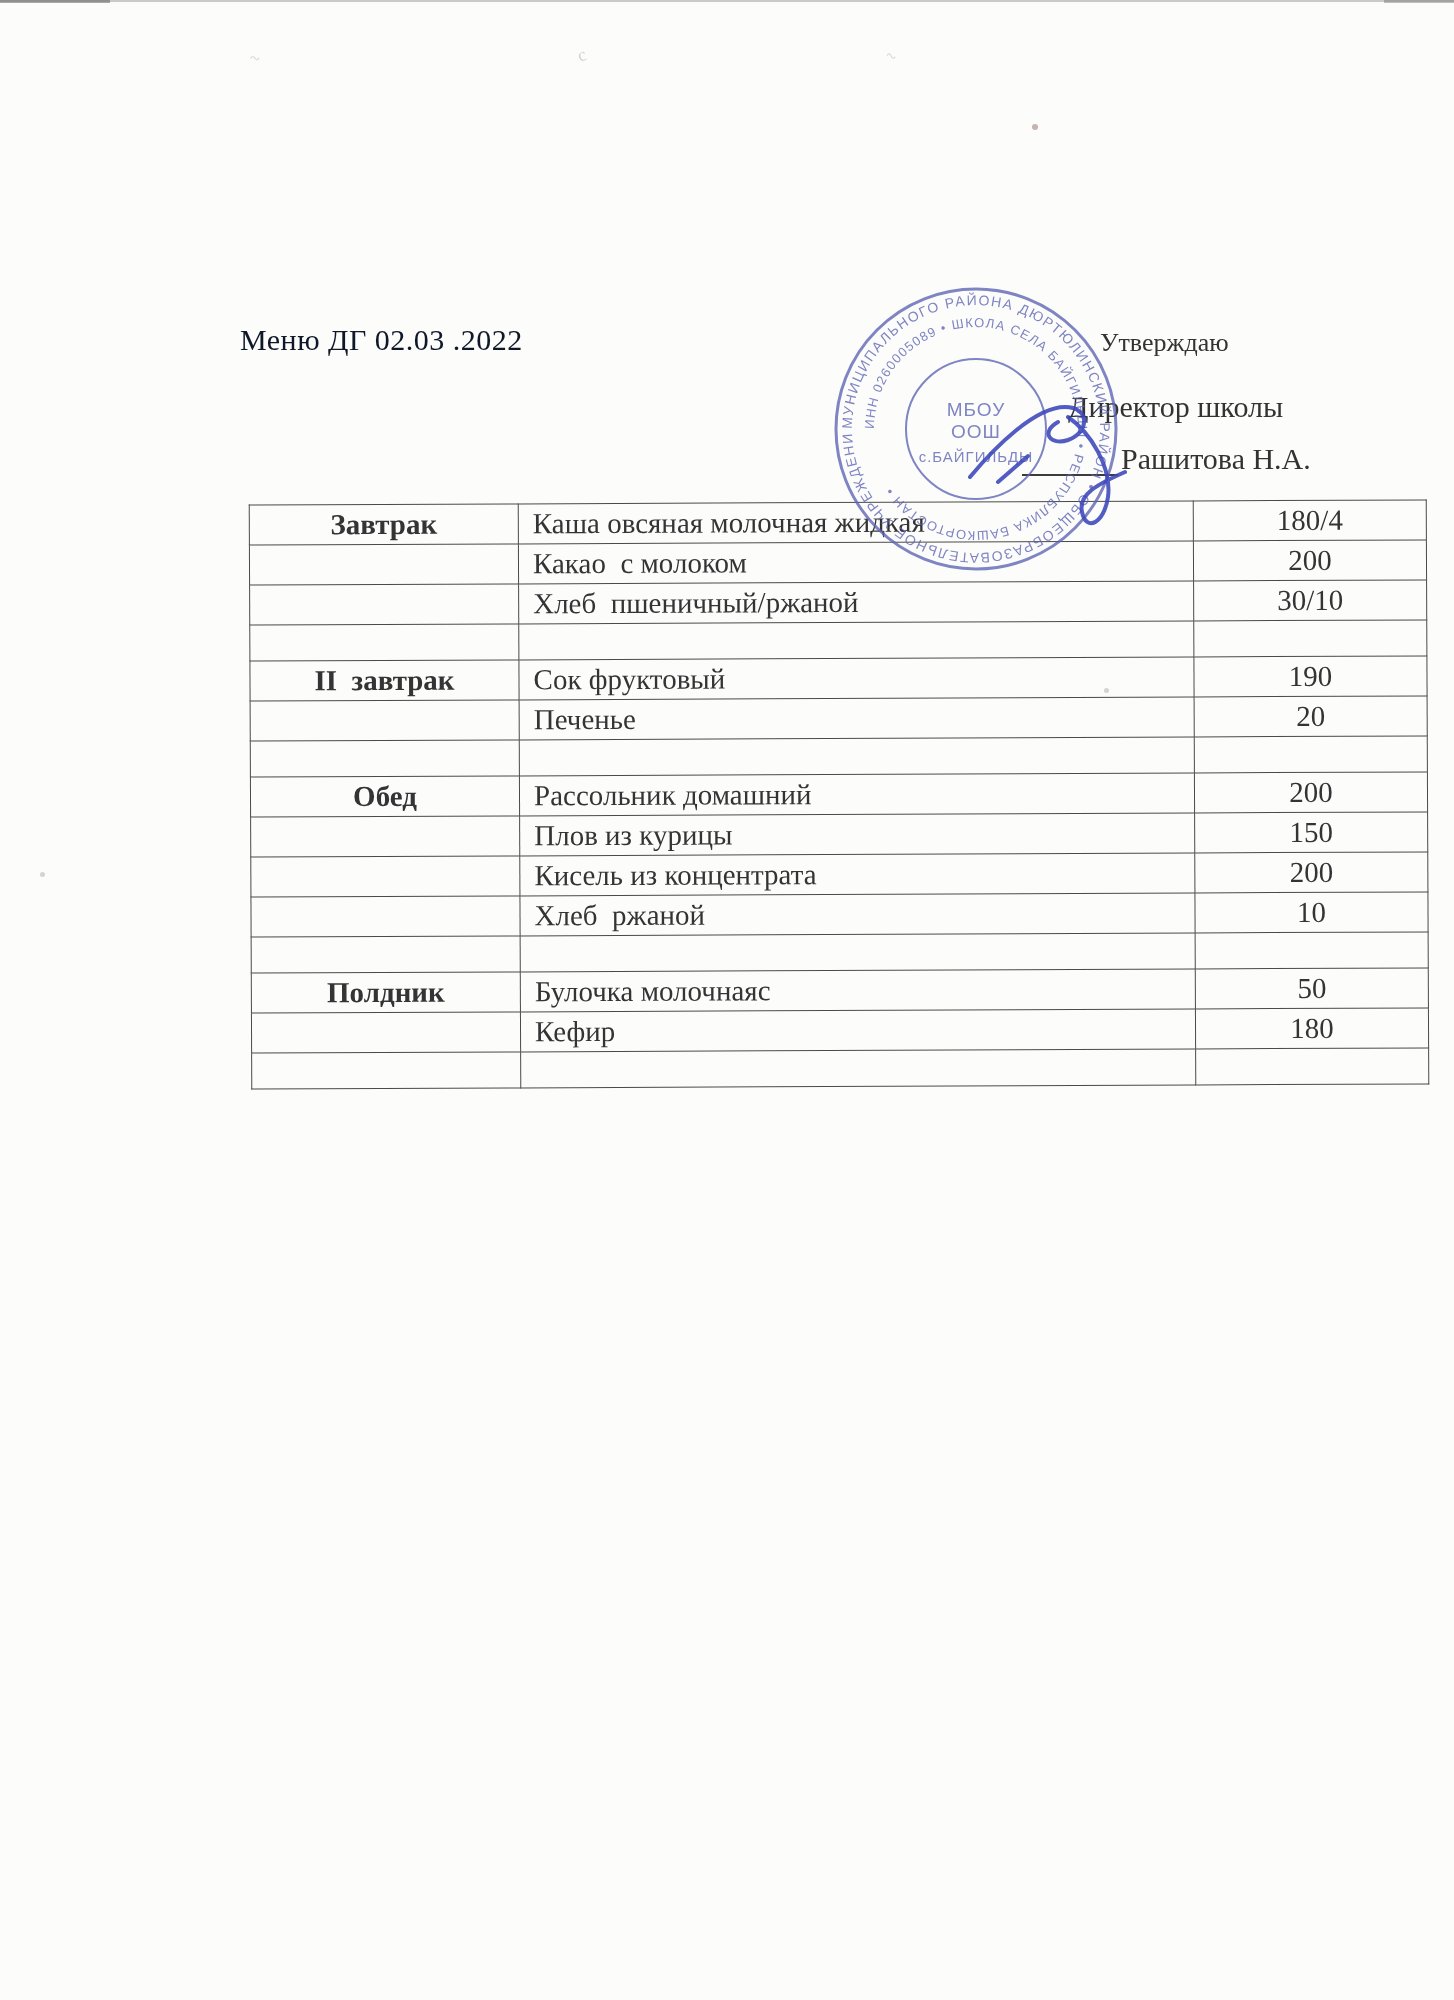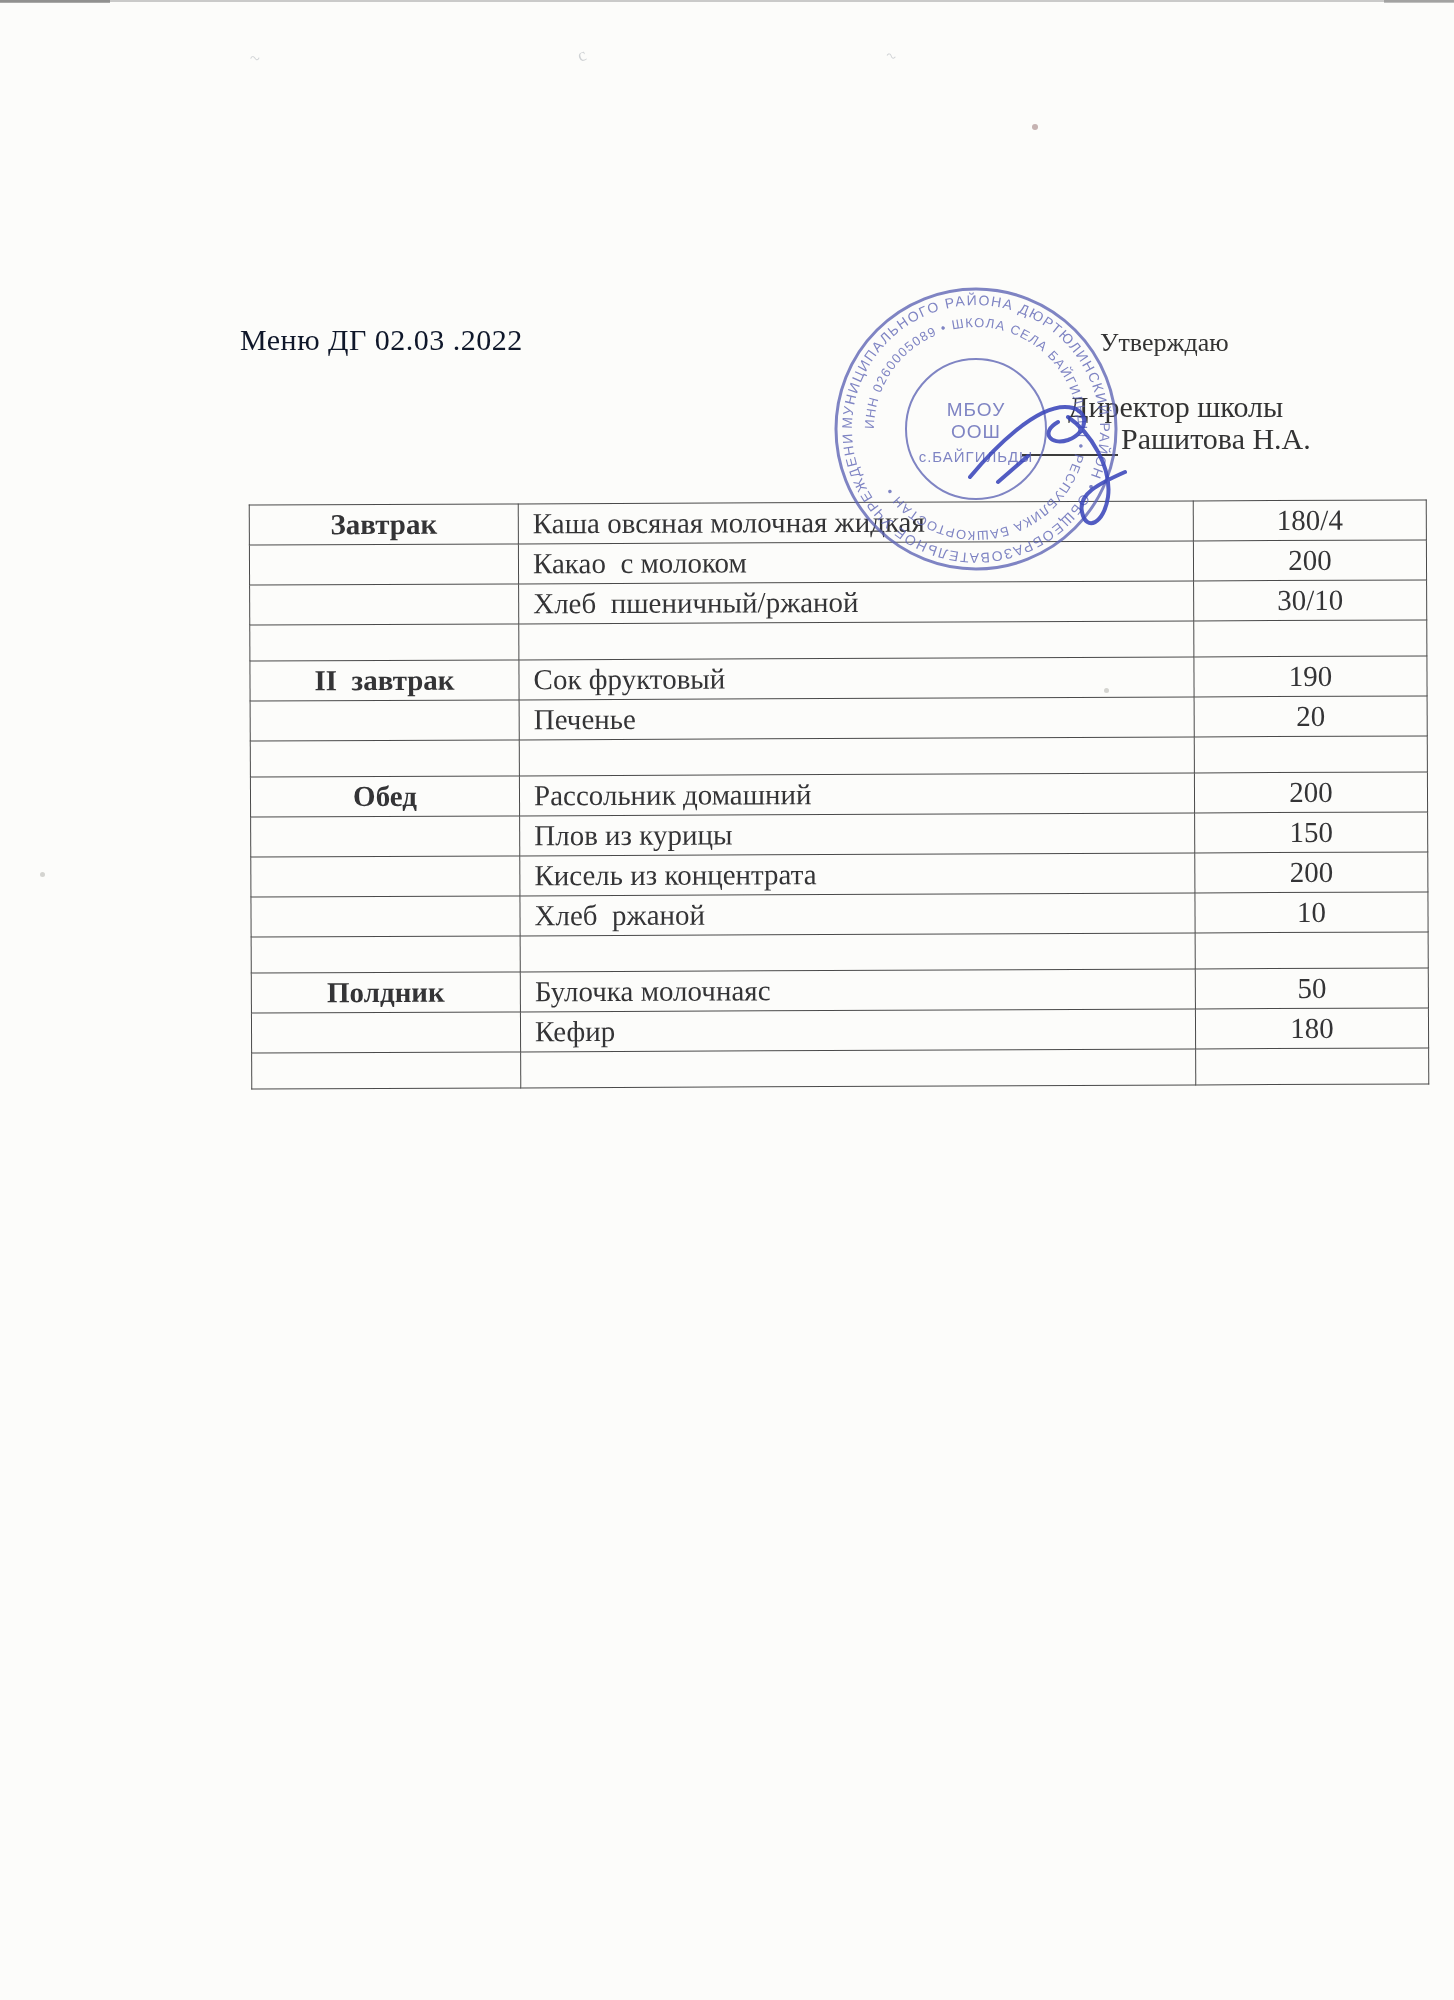--- a/index.html
+++ b/index.html
@@ -13,21 +13,21 @@
   .scan-top-dark{position:absolute;left:0;top:0;width:110px;height:3px;background:#555;opacity:.5;}
   .scan-top-dark2{position:absolute;right:0;top:0;width:70px;height:3px;background:#666;opacity:.4;}
   .artifact{position:absolute;color:#9aa0a8;opacity:.45;font-size:18px;pointer-events:none;}
   .dot-artifact{position:absolute;width:6px;height:6px;border-radius:50%;background:#8f6a6a;opacity:.5;}
   .speck{position:absolute;width:5px;height:5px;border-radius:50%;background:#b9b9b4;opacity:.6;}
 
   .doc-title{position:absolute;left:240px;top:323px;font-size:30px;letter-spacing:.5px;color:#0f172a;}
 
   .approve-line1{position:absolute;left:1100px;top:328px;font-size:26px;color:#333;}
   .approve-line2{position:absolute;left:1068px;top:390px;font-size:30px;color:#333;}
-  .approve-line3{position:absolute;left:1022px;top:422px;font-size:30px;color:#333;white-space:nowrap;}
+  .approve-line3{position:absolute;left:1022px;top:442px;font-size:30px;color:#333;white-space:nowrap;}
   .sig-underscore{display:inline-block;width:96px;height:30px;border-bottom:2px solid #3c3c3c;margin-right:3px;vertical-align:bottom;}
 
   .menu-table{
     position:absolute;left:250px;top:502px;width:1160px;
     border-collapse:collapse;table-layout:fixed;
     transform:rotate(-0.25deg);
   }
   .menu-table td{
     border:1.7px solid #4a4a4a;font-size:29px;color:#343436;
     overflow:hidden;padding:0;

